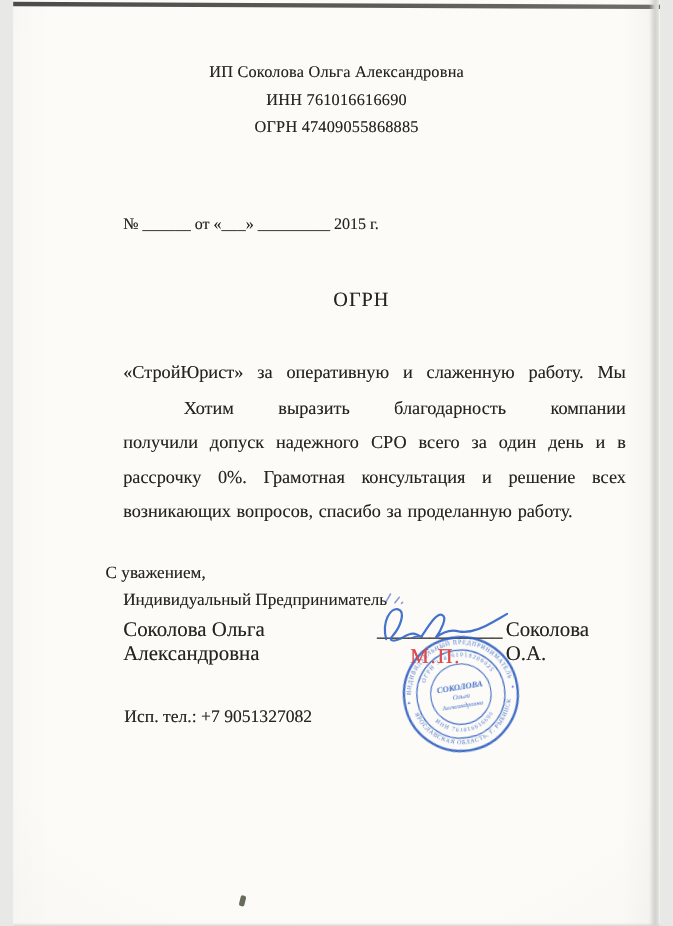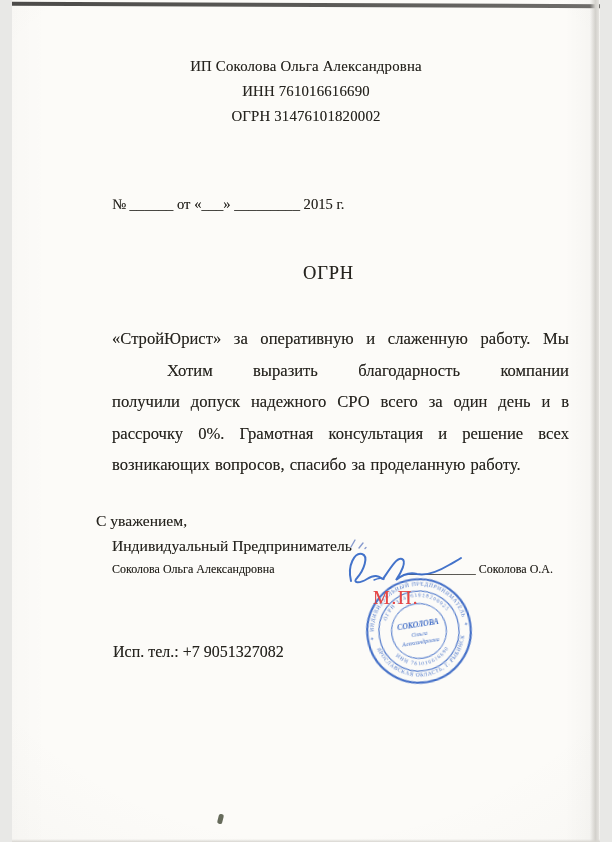--- a/index.html
+++ b/index.html
@@ -47,21 +47,21 @@
     font-size:16.6px; line-height:31.5px; word-spacing:1px;
   }
   .body-line{ text-align:justify; text-align-last:justify; white-space:normal; }
   .body-line.first{ text-indent:55px; }
   .body-line.last{ text-align-last:left; }
   .closing-sal{ position:absolute; top:512px; left:84px; font-size:15.6px; }
   .closing-role{ position:absolute; top:537px; left:100px; font-size:15.6px; }
   .closing-row{
     position:absolute; top:562px; left:100px; width:441px;
     display:flex; justify-content:space-between; align-items:flex-start;
-    font-size:12px;
+    font-size:19px;
   }
   .sig-group{ display:flex; align-items:baseline; }
   .sig-underscores{ letter-spacing:0; white-space:pre; }
   .sig-name{ margin-left:3px; }
   .mp-mark{
     position:absolute; top:587px; left:361px;
     font-size:19px; letter-spacing:1.5px; z-index:4; color:#ef4444;
   }
   .footer-contact{ position:absolute; top:643px; left:101px; font-size:16px; }
   .stamp{
@@ -82,21 +82,21 @@
 <div class="page">
 
   <div class="vignette"></div>
   <div class="edge-top"></div>
   <div class="edge-right"></div>
   <div class="edge-bottom"></div>
 
   <div class="letterhead soft">
     <div>ИП Соколова Ольга Александровна</div>
     <div>ИНН 761016616690</div>
-    <div>ОГРН 31476101820002</div>
+    <div>ОГРН 47409055868885</div>
   </div>
 
   <div class="refline soft">
     <span>№ ______ от «___» _________ 2015 г.</span>
   </div>
 
   <div class="title soft">ОГРН</div>
 
   <div class="body-text soft">
     <div class="body-line">«СтройЮрист» за оперативную и слаженную работу.  Мы</div>

